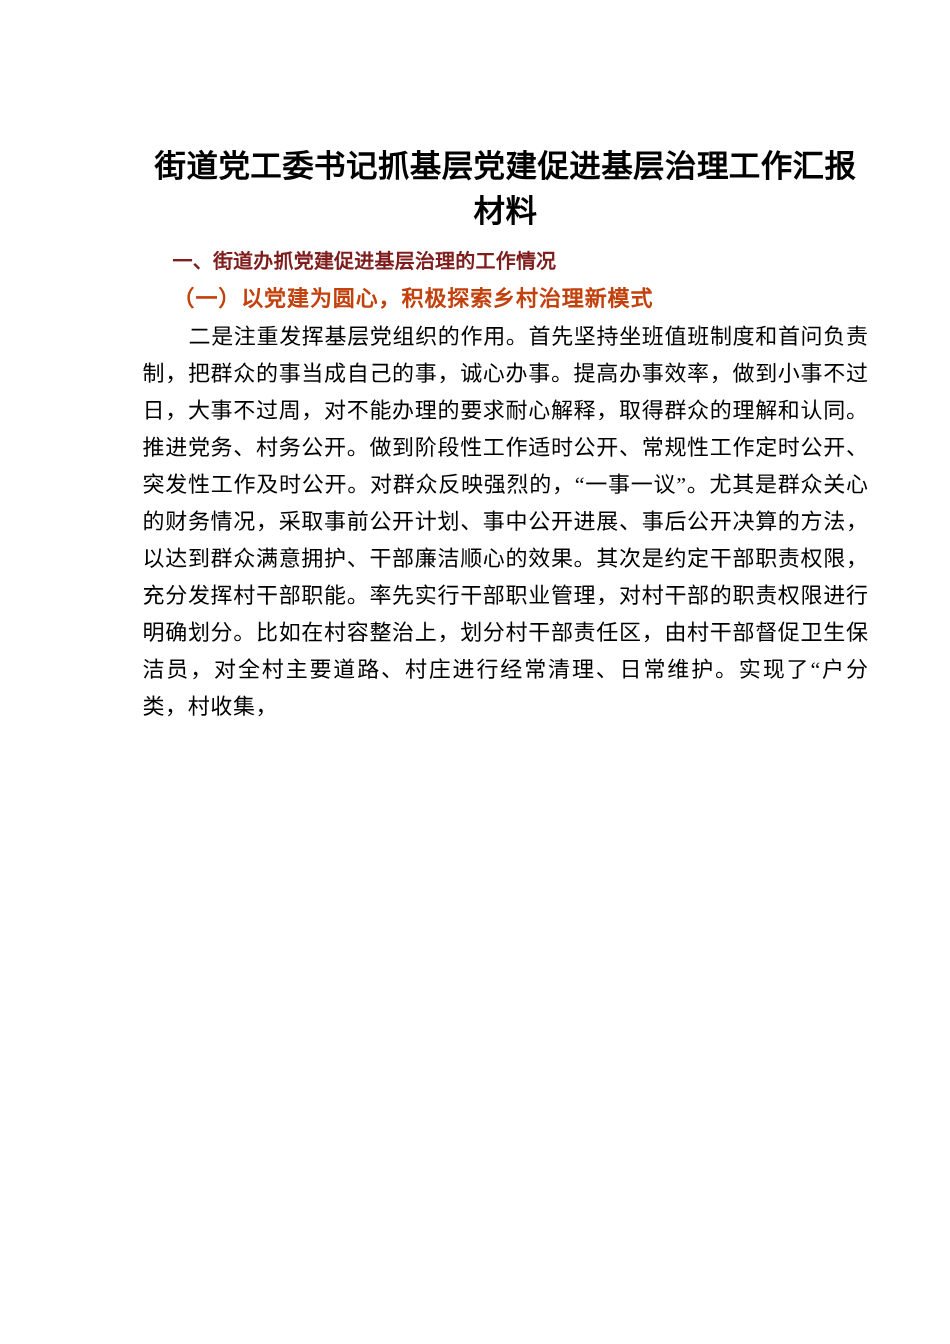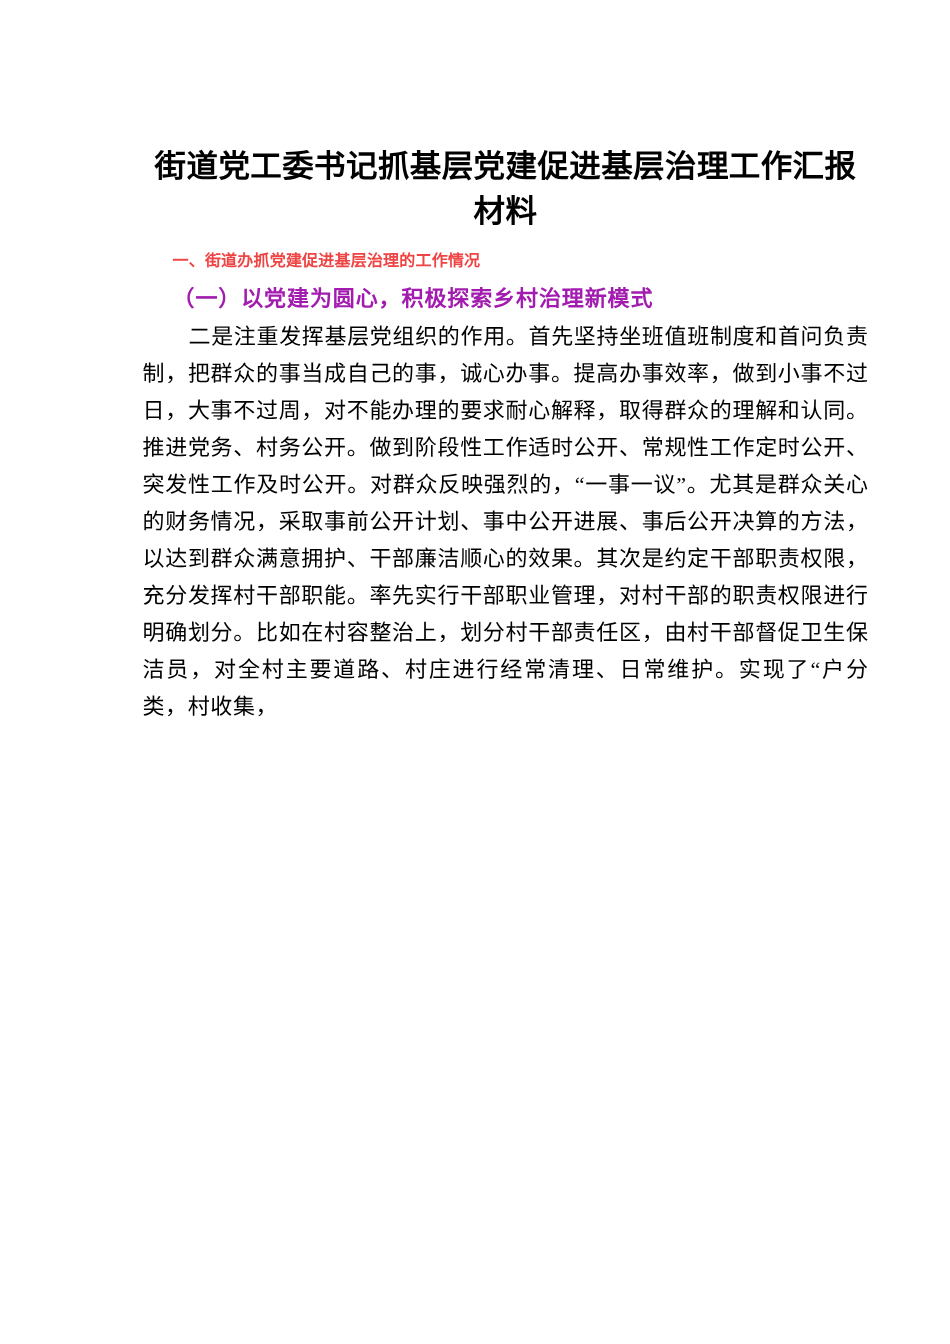--- a/index.html
+++ b/index.html
@@ -36,35 +36,35 @@
     color: #000000;
     letter-spacing: 0.4px;
     margin: 0 0 8px 0;
     padding: 0;
   }
 
   
   .h1-section {
     font-family: "Liberation Sans", "DejaVu Sans", sans-serif;
     font-weight: bold;
-    font-size: 16px;
+    font-size: 20px;
     line-height: 38px;
-    color: #ef4444;
+    color: #7f1d1d;
     margin: 0;
     padding: 0;
     text-indent: 30px;
     letter-spacing: 0.2px;
   }
 
   
   .h2-section {
     font-family: "Liberation Serif", "DejaVu Serif", serif;
     font-size: 22px;
     line-height: 38px;
-    color: #a21caf;
+    color: #c2410c;
     margin: 0;
     padding: 0;
     text-indent: 30px;
     letter-spacing: 0.9px;
   }
 
   
   .body-para {
     font-family: "Liberation Serif", "DejaVu Serif", serif;
     font-size: 22px;

